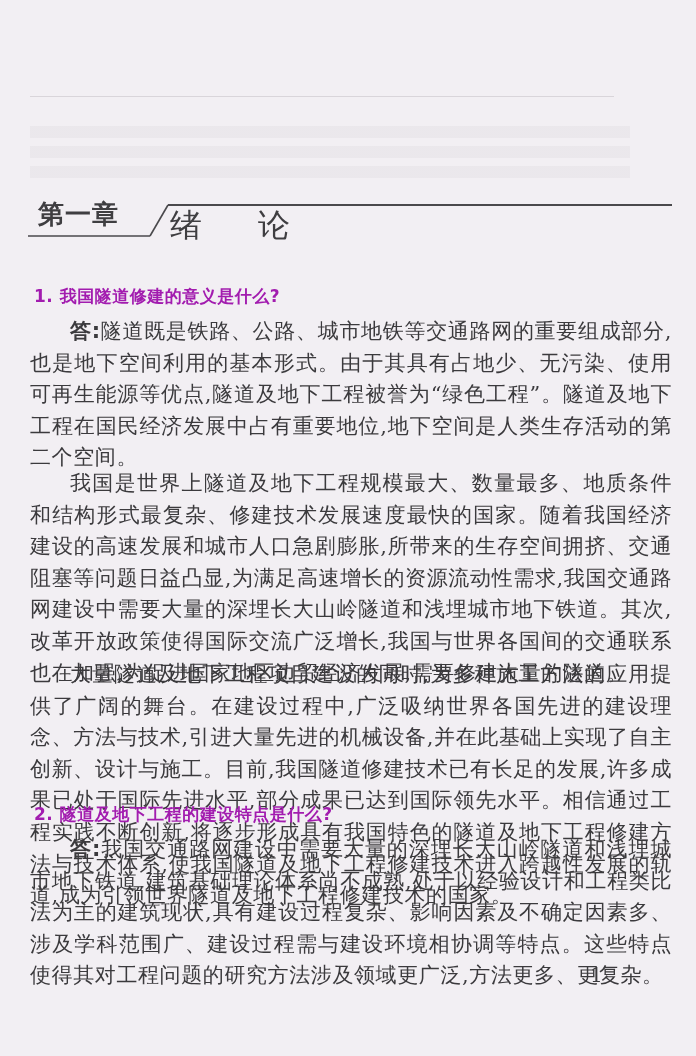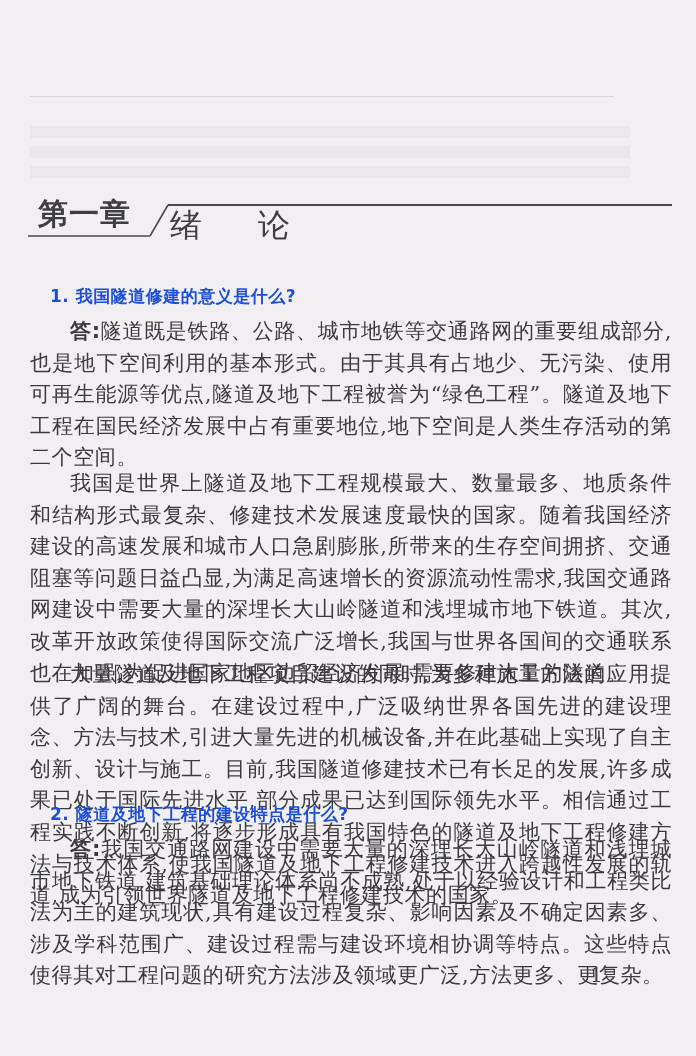--- a/index.html
+++ b/index.html
@@ -42,21 +42,21 @@
       top: 0;
       width: 696px;
       height: 260px;
     }
     .chapter-label {
       position: absolute;
       left: 38px;
       top: 196px;
       font-family: "DejaVu Sans", sans-serif;
       font-weight: bold;
-      font-size: 30px;
+      font-size: 26px;
       letter-spacing: 1px;
       color: #3f3e41;
       line-height: 36px;
     }
     .chapter-title-char {
       position: absolute;
       top: 207px;
       font-size: 32px;
       color: #3f3e41;
       line-height: 36px;
@@ -64,26 +64,26 @@
     .chapter-title-char.c1 { left: 170px; }
     .chapter-title-char.c2 { left: 258px; }
     .rule-svg {
       position: absolute;
       left: 0;
       top: 0;
     }
     
     .question {
       position: absolute;
-      left: 50px;
+      left: 34px;
       font-family: "DejaVu Sans", sans-serif;
       font-weight: bold;
       font-size: 17px;
       line-height: 22px;
-      color: #1d4ed8;
+      color: #a21caf;
       letter-spacing: 0.5px;
     }
     .para {
       position: absolute;
       left: 30px;
       width: 642px;
       font-size: 21px;
       line-height: 31.6px;
       text-align: justify;
       text-align-last: left;

